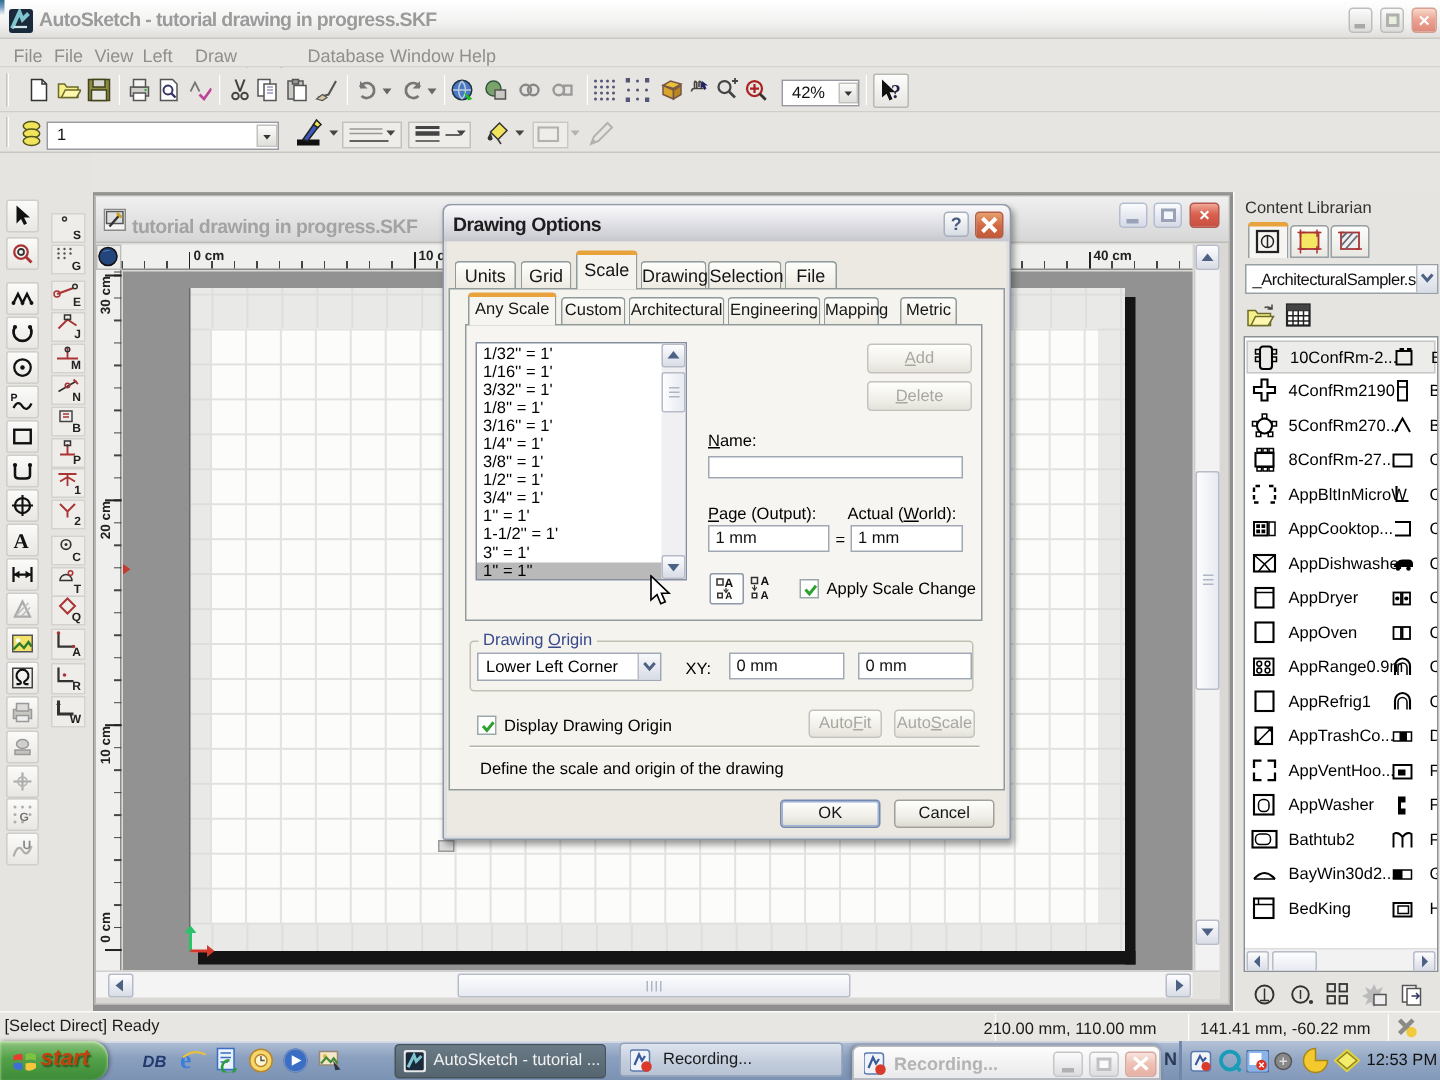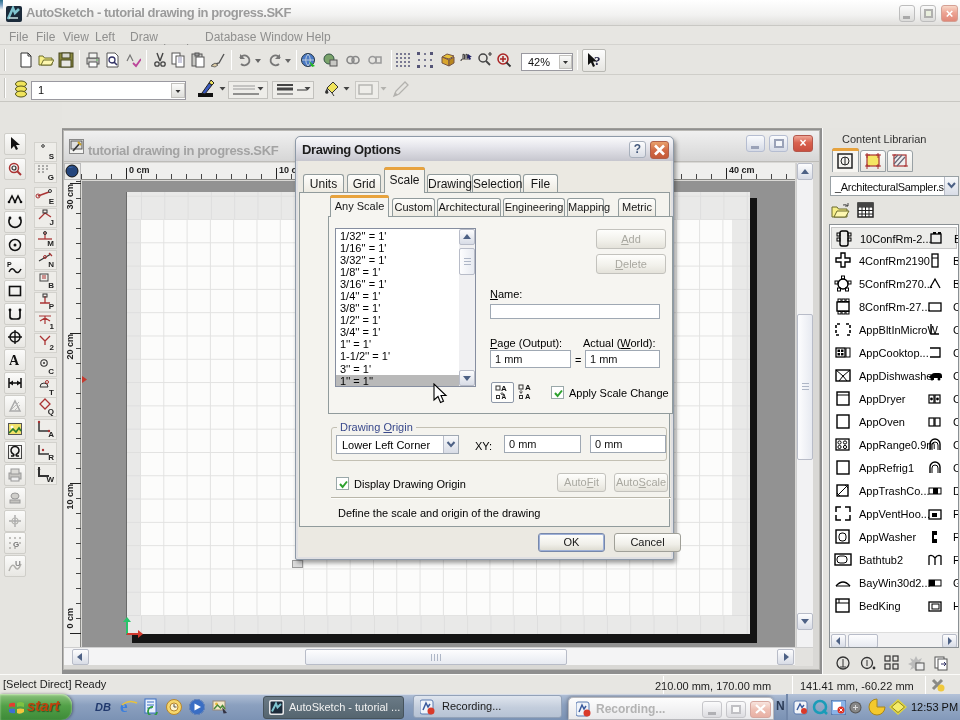--- a/index.html
+++ b/index.html
@@ -685,21 +685,21 @@
   </div>
 <div class="p2" style="top:464px;height:21px;">
     <svg width="21" height="14">
       <path d="M4 2 V11 H14" stroke="#333" stroke-width="2" fill="none"></path>
       <path d="M4 2 l-1.5 3 h3 z" fill="#333"></path>
     </svg>
     <span class="lt">W</span>
   </div>
 
 <div id="clpanel" class="abs" style="left:822px;top:128px;width:138px;height:547px;background:#e5e4e0;border-left:1px solid #fcfcfc;"></div>
-<div class="abs" style="left:830px;top:133px;font-size:11px;color:#333;margin-left:12px;">Content Librarian</div>
+<div class="abs" style="left:830px;top:133px;font-size:11px;color:#333;">Content Librarian</div>
 
 <div class="abs" style="left:832px;top:148px;width:27px;height:24px;border:1px solid #98a0a4;border-bottom:none;border-radius:3px 3px 0 0;background:#f6f5f1;">
     <div class="abs" style="left:-1px;top:-1px;width:27px;height:3px;background:#e8a33d;border-radius:3px 3px 0 0;"></div>
     <svg width="25" height="21" style="margin-top:3px;">
       <rect x="5" y="2" width="14" height="14" fill="none" stroke="#222" stroke-width="1.5"></rect>
       <circle cx="12" cy="9" r="4" fill="none" stroke="#222"></circle>
       <path d="M12 5 v8" stroke="#222"></path>
     </svg>
   </div>
 <div class="abs" style="left:860px;top:150px;width:26px;height:22px;border:1px solid #98a0a4;border-radius:3px 3px 0 0;background:linear-gradient(#fdfdfc,#e8e7e2);">
@@ -1049,21 +1049,21 @@
 
   <div class="tabsel" style="left:89px;top:31px;width:41px;height:26px;line-height:24px;"><div class="otop"></div>Scale</div>
   <div class="tab" style="left:8px;top:38px;width:41px;height:19px;line-height:18px;">Units</div>
   <div class="tab" style="left:52px;top:38px;width:34px;height:19px;line-height:18px;">Grid</div>
   <div class="tab" style="left:132px;top:38px;width:44px;height:19px;line-height:18px;">Drawing</div>
   <div class="tab" style="left:177px;top:38px;width:49px;height:19px;line-height:18px;">Selection</div>
   <div class="tab" style="left:228px;top:38px;width:35px;height:19px;line-height:18px;">File</div>
 
   <div class="abs" style="left:4px;top:56px;width:371px;height:335px;background:#f4f3ee;border:1px solid #919b9c;z-index:2;"></div>
 
-  <div class="abs" style="left:0;top:0;width:379px;height:424px;z-index:4;margin-left:18px;">
+  <div class="abs" style="left:0;top:0;width:379px;height:424px;z-index:4;">
 
     <div class="tabsel" style="left:17px;top:59px;width:59px;height:22px;line-height:21px;font-size:11px;background:#f6f5f1;"><div class="otop"></div>Any Scale</div>
     <div class="tab" style="left:79px;top:62px;width:43px;height:19px;line-height:17px;font-size:11px;">Custom</div>
     <div class="tab" style="left:124px;top:62px;width:64px;height:19px;line-height:17px;font-size:11px;">Architectural</div>
     <div class="tab" style="left:190px;top:62px;width:62px;height:19px;line-height:17px;font-size:11px;">Engineering</div>
     <div class="tab" style="left:254px;top:62px;width:37px;height:19px;line-height:17px;font-size:11px;">Mapping</div>
     <div class="tab" style="left:305px;top:62px;width:38px;height:19px;line-height:17px;font-size:11px;">Metric</div>
     <div class="abs" style="left:15px;top:80px;width:345px;height:198px;background:#f6f5f1;border:1px solid #919b9c;"></div>
 
     <div class="abs" style="left:22px;top:92px;width:141px;height:159px;background:#fff;border:1px solid #868ea0;overflow:hidden;">
@@ -1172,21 +1172,21 @@
 
 <div class="abs" style="left:432px;top:383px;width:18px;height:24px;z-index:50;">
  <svg width="18" height="24">
       <path d="M2 1 L2 17 L6 13.5 L8.5 19.5 L11.5 18.2 L9 12.5 L14 12.5 Z" fill="#fff" stroke="#000" stroke-width="1.1"></path>
     </svg>
 </div>
 
 <div class="abs" style="left:0;top:674px;width:960px;height:20px;background:#e7e6e2;border-top:1px solid #fbfbf9;">
   <div class="abs" style="left:3px;top:3px;font-size:11px;color:#1c1c1c;">[Select Direct] Ready</div>
   <div class="abs" style="left:663px;top:1px;width:1px;height:18px;background:#c2c1bd;border-right:1px solid #fff;"></div>
-  <div class="abs" style="left:655px;top:5px;width:116px;font-size:11px;color:#1c1c1c;text-align:right;white-space:nowrap;">210.00 mm, 170.00 mm</div>
+  <div class="abs" style="left:655px;top:5px;width:116px;font-size:11px;color:#1c1c1c;text-align:right;white-space:nowrap;">210.00 mm, 110.00 mm</div>
   <div class="abs" style="left:792px;top:1px;width:1px;height:18px;background:#c2c1bd;border-right:1px solid #fff;"></div>
   <div class="abs" style="left:800px;top:5px;font-size:11px;color:#1c1c1c;">141.41 mm, -60.22 mm</div>
   <div class="abs" style="left:925px;top:1px;width:1px;height:18px;background:#c2c1bd;border-right:1px solid #fff;"></div>
   <div class="abs" style="left:931px;top:3px;width:14px;height:14px;">
    <svg width="14" height="14">
         <path d="M2 2 L11 11 M11 2 L2 11" stroke="#8a8a86" stroke-width="3"></path>
         <circle cx="10" cy="10" r="3.5" fill="#f0c93c"></circle>
       </svg>
   </div>
 </div>

